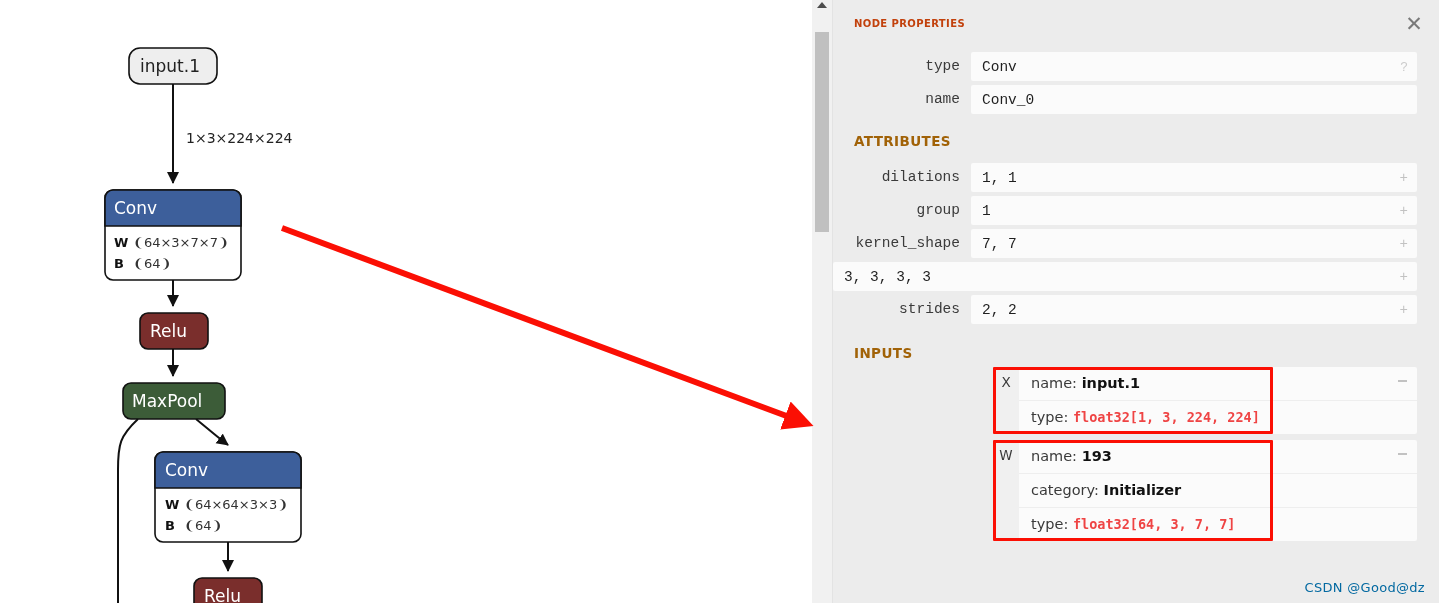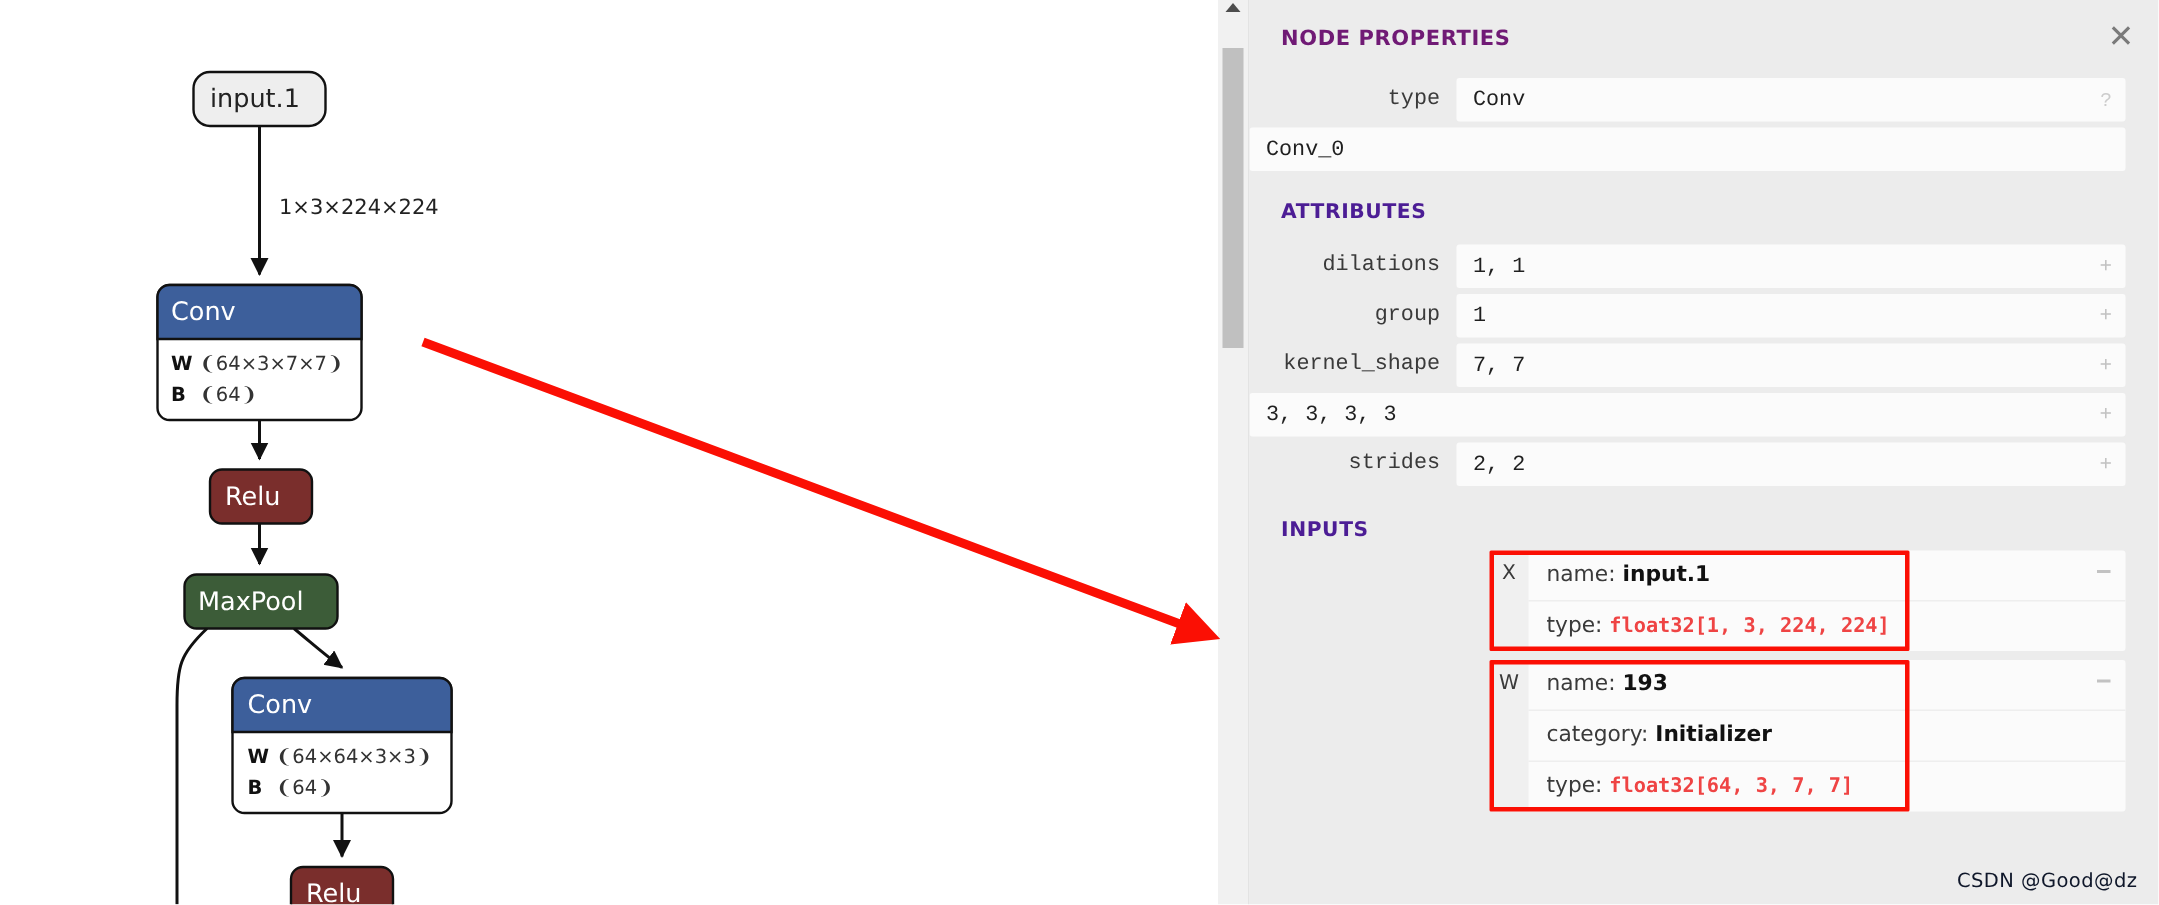--- a/index.html
+++ b/index.html
@@ -82,36 +82,36 @@
     width: 606px; height: 603px;
     background: #ececec;
     overflow: hidden;
   }
   .panel-header {
     position: relative;
     height: 56px;
   }
   .panel-title {
     position: absolute; left: 21px; top: 18px;
-    font-size: 14px; font-weight: bold;
+    font-size: 10px; font-weight: bold;
     letter-spacing: 0.4px;
-    color: #701a75;
+    color: #c2410c;
   }
   .panel-close {
     position: absolute; right: 12px; top: 11px;
     width: 26px; height: 26px;
     color: #7a7a7a;
     font-size: 21px; line-height: 26px;
     text-align: center;
     cursor: pointer;
   }
   .section-title {
     font-size: 13.5px; font-weight: bold;
     letter-spacing: 0.4px;
-    color: #4c1d95;
+    color: #a16207;
     padding: 0 0 0 21px;
   }
 
   
   .prop-row {
     display: flex;
     align-items: stretch;
     margin-bottom: 4px;
     height: 29px;
     font-family: Liberation Mono, monospace;
@@ -194,21 +194,21 @@
     position: absolute;
     border: 3px solid #fb0f04;
     box-sizing: border-box;
     pointer-events: none;
     border-radius: 1px;
   }
 
   #watermark {
     position: absolute; right: 14px; bottom: 8px;
     font-size: 13px;
-    color: #0f172a;
+    color: #0369a1;
     letter-spacing: 0.3px;
     font-family: "DejaVu Sans", "Liberation Sans", sans-serif;
   }
 </style>
 </head>
 <body>
 
 <div id="root">
 
   <div id="graph-canvas">
@@ -288,20 +288,21 @@
 
     <div style="margin-top:-4px;">
       <div class="prop-row">
         <div class="prop-label">type</div>
         <div class="prop-value">
           <span>Conv</span>
           <span class="prop-action help">?</span>
         </div>
       </div>
       <div class="prop-row">
+        <div class="prop-label">name</div>
         <div class="prop-value">
           <span>Conv_0</span>
         </div>
       </div>
     </div>
 
     <div class="section-title" style="margin:19px 0 14px 0;">ATTRIBUTES</div>
 
     <div>
       <div class="prop-row">

